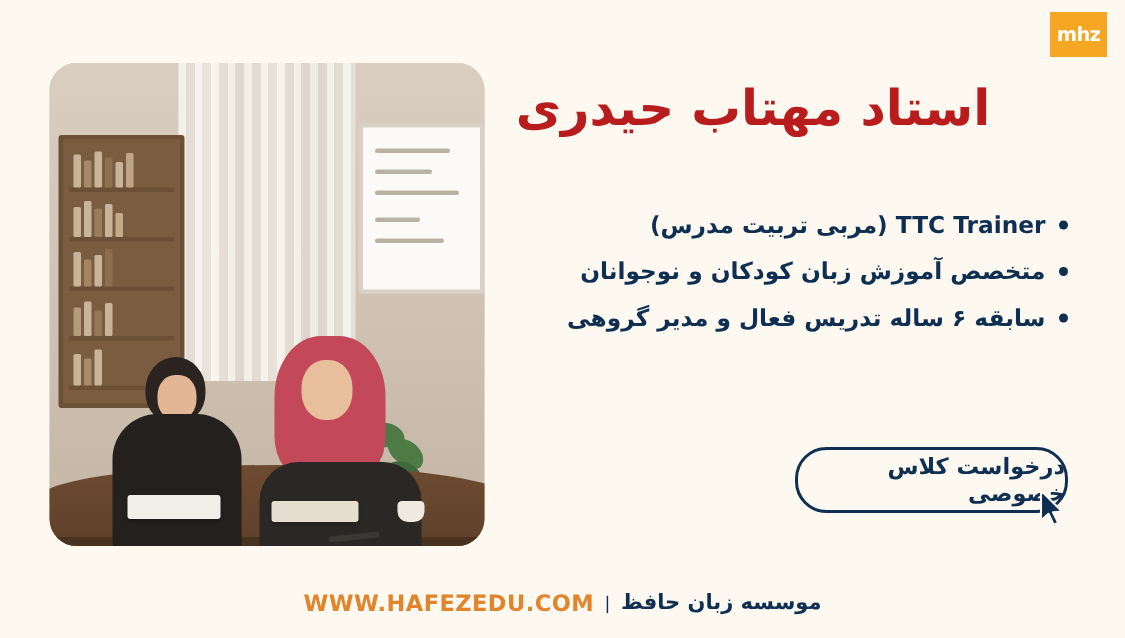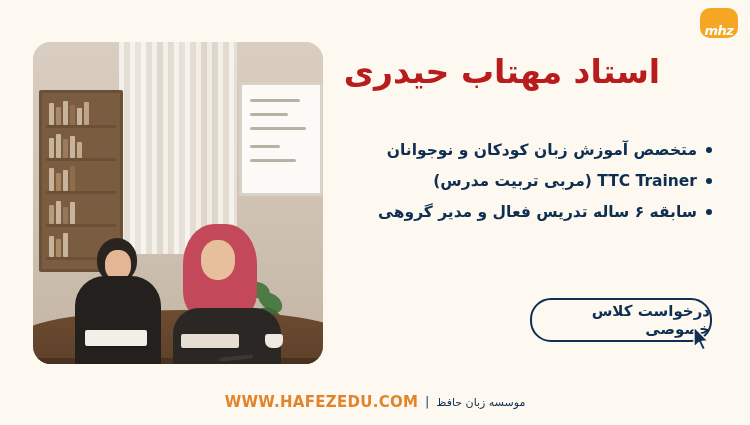--- a/index.html
+++ b/index.html
@@ -12,22 +12,22 @@
   }
   .banner{
     position:absolute;inset:0;
     background:#fdf8f0;
   }
   
   .logo{
     position:absolute;top:8px;right:12px;
     width:38px;height:30px;
     background:#f5a623;
-    border-radius:10px;
-    display:flex;align-items:flex-end;justify-content:center;font-style:italic;
+    border-radius:0;
+    display:flex;align-items:center;justify-content:center;
   }
   .logo .logo-text{
     color:#fff;font-size:13px;font-weight:bold;
     font-family:"DejaVu Sans", sans-serif;
     letter-spacing:-.5px;
   }
   
   .photo-wrap{
     position:absolute;left:33px;top:42px;
     width:290px;height:322px;
@@ -111,21 +111,21 @@
   }
   .cursor{
     position:absolute;right:40px;top:326px;
     width:18px;height:26px;
   }
   .footer{
     position:absolute;left:0;right:0;bottom:14px;
     display:flex;align-items:center;justify-content:center;gap:7px;
     direction:rtl;
   }
-  .footer .fa{color:#0f2f52;font-size:11px;font-weight:normal;}
+  .footer .fa{color:#0f2f52;font-size:14px;font-weight:bold;}
   .footer .sep{color:#0f2f52;font-size:11.5px;}
   .footer .url{color:#e2842b;font-size:15px;font-weight:bold;letter-spacing:.3px;}
 </style>
 </head>
 <body>
 
 <div class="banner">
 
   <div class="logo">
     <span class="logo-text">mhz</span>
@@ -207,25 +207,25 @@
       <div class="p-cup" style="left:232px;top:292px;"></div>
       <div class="p-pen" style="left:186px;top:314px;"></div>
     </div>
   </div>
 
   <div class="title">استاد مهتاب حیدری</div>
 
   <div class="bullets">
     <div class="line">
       <span class="dot"></span>
-      <span>متخصص آموزش زبان کودکان و نوجوانان</span>
+      <span>TTC Trainer (مربی تربیت مدرس)</span>
     </div>
     <div class="line">
       <span class="dot"></span>
-      <span>TTC Trainer (مربی تربیت مدرس)</span>
+      <span>متخصص آموزش زبان کودکان و نوجوانان</span>
     </div>
     <div class="line">
       <span class="dot"></span>
       <span>سابقه ۶ ساله تدریس فعال و مدیر گروهی</span>
     </div>
   </div>
 
   <div class="cta">
     <span>درخواست کلاس خصوصی</span>
   </div>

